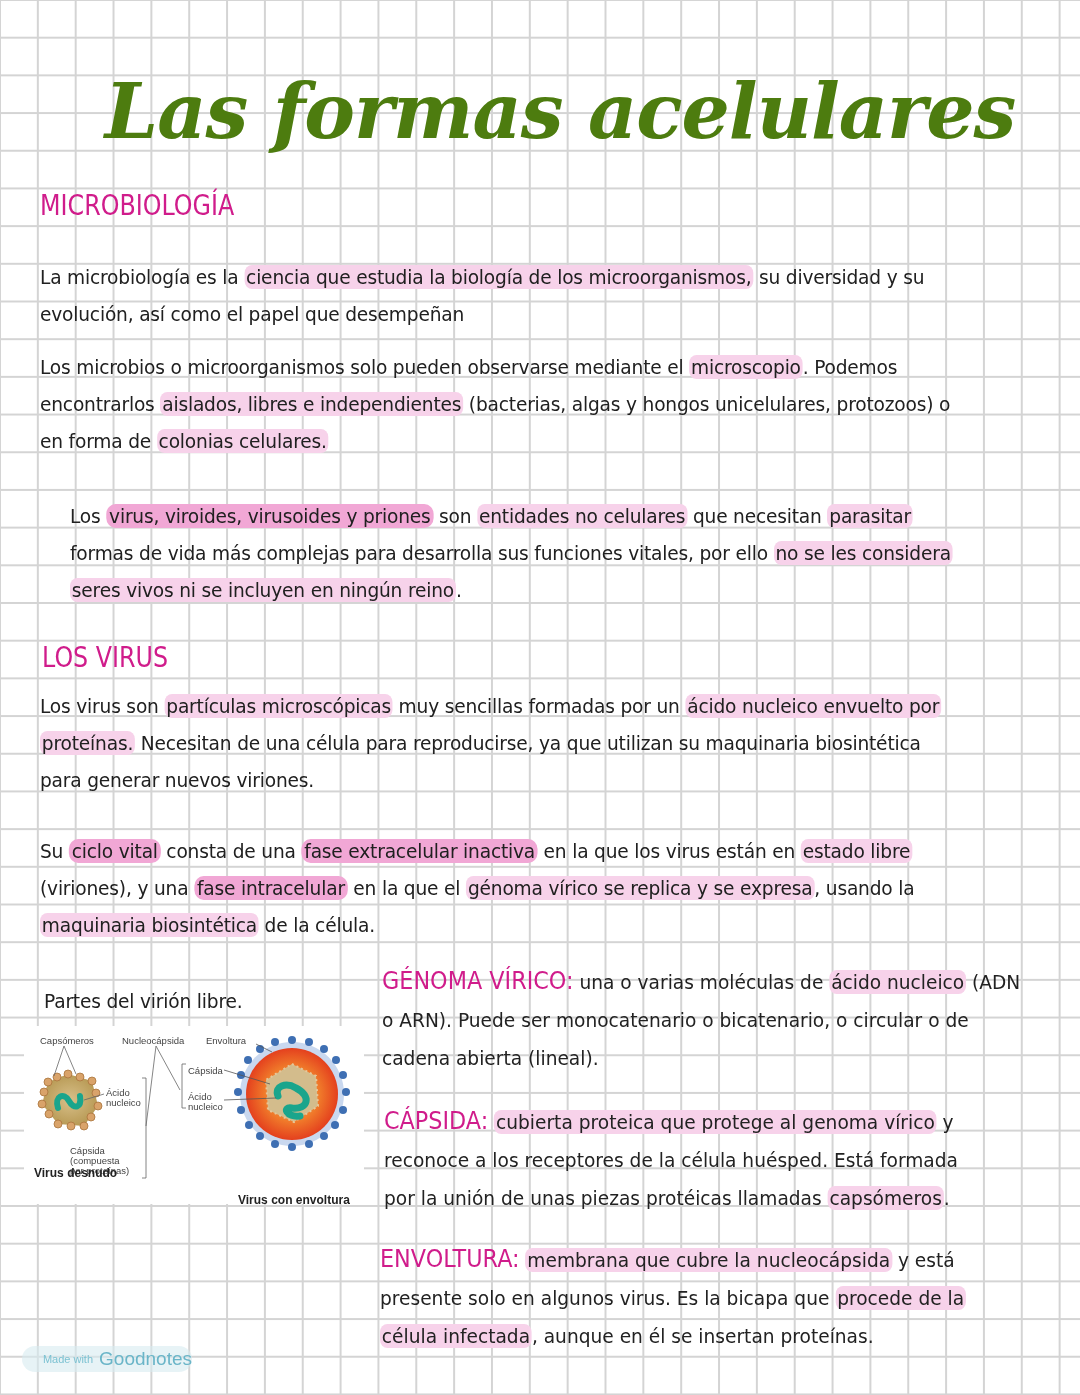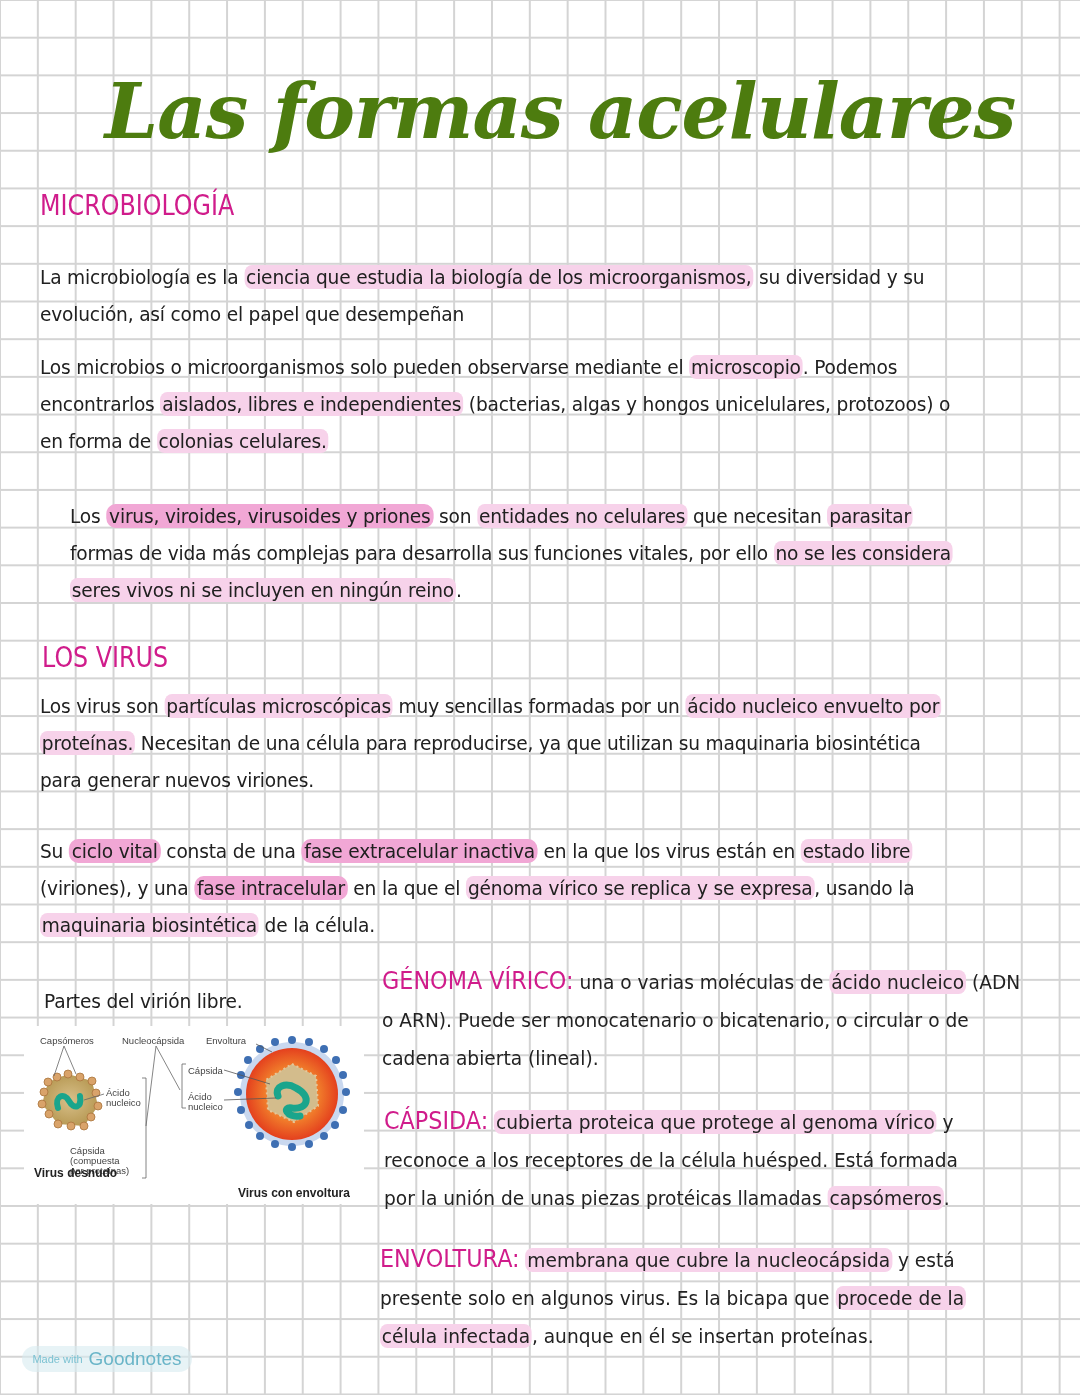--- a/index.html
+++ b/index.html
@@ -32,21 +32,21 @@
   .term { color: #d01c8b; font-size: 24px; }
   .def { font-size: 20px; line-height: 38px; }
   .def p { margin: 0; white-space: nowrap; transform: scaleX(0.93); transform-origin: left center; }
   .diagram {
     left: 24px; top: 1026px; width: 340px; height: 178px; background: #fff;
   }
   .dlabel { position: absolute; font-family: "Liberation Sans", sans-serif; font-size: 9.5px; color: #444; line-height: 10px; }
   .dcap { position: absolute; font-family: "Liberation Sans", sans-serif; font-weight: bold; font-size: 12px; color: #222; }
   .badge {
     left: 22px; top: 1346px; width: 170px; height: 26px; border-radius: 13px;
-    background: rgba(215,235,240,0.6); display: flex; align-items: center; justify-content: center; gap: 6px;
+    background: rgba(215,235,240,0.6); display: flex; align-items: center; justify-content: flex-end; gap: 6px;
   }
   .badge .small { font-family: "Liberation Sans", sans-serif; font-size: 11px; color: #7cc2d2; }
   .badge .big { font-family: "Liberation Sans", sans-serif; font-size: 19px; color: #6ab5c8; }
 </style>
 </head>
 <body>
 
 <div class="abs title">Las formas acelulares</div>
 
 <div class="abs heading" style="left:40px; top:188px;">MICROBIOLOGÍA</div>
@@ -170,21 +170,21 @@
     <div>Cápsida</div>
     <div>(compuesta</div>
     <div>por proteínas)</div>
   </div>
   <div class="dlabel" style="left:164px; top:40px;">Cápsida</div>
   <div class="dlabel" style="left:164px; top:66px;">
     <div>Ácido</div>
     <div>nucleico</div>
   </div>
   <div class="dcap" style="left:10px; top:140px;">Virus desnudo</div>
-  <div class="dcap" style="left:214px; top:160px;">Virus con envoltura</div>
+  <div class="dcap" style="left:214px; top:167px;">Virus con envoltura</div>
 </div>
 
 <div class="abs def" style="left:382px; top:962px;">
   <p><span class="term">GÉNOMA VÍRICO:</span><span> una o varias moléculas de <span class="hl">ácido nucleico</span> (ADN</span></p>
   <p>o ARN). Puede ser monocatenario o bicatenario, o circular o de</p>
   <p>cadena abierta (lineal).</p>
 </div>
 
 <div class="abs def" style="left:384px; top:1102px;">
   <p><span class="term">CÁPSIDA:</span><span> <span class="hl">cubierta proteica que protege al genoma vírico</span> y</span></p>

